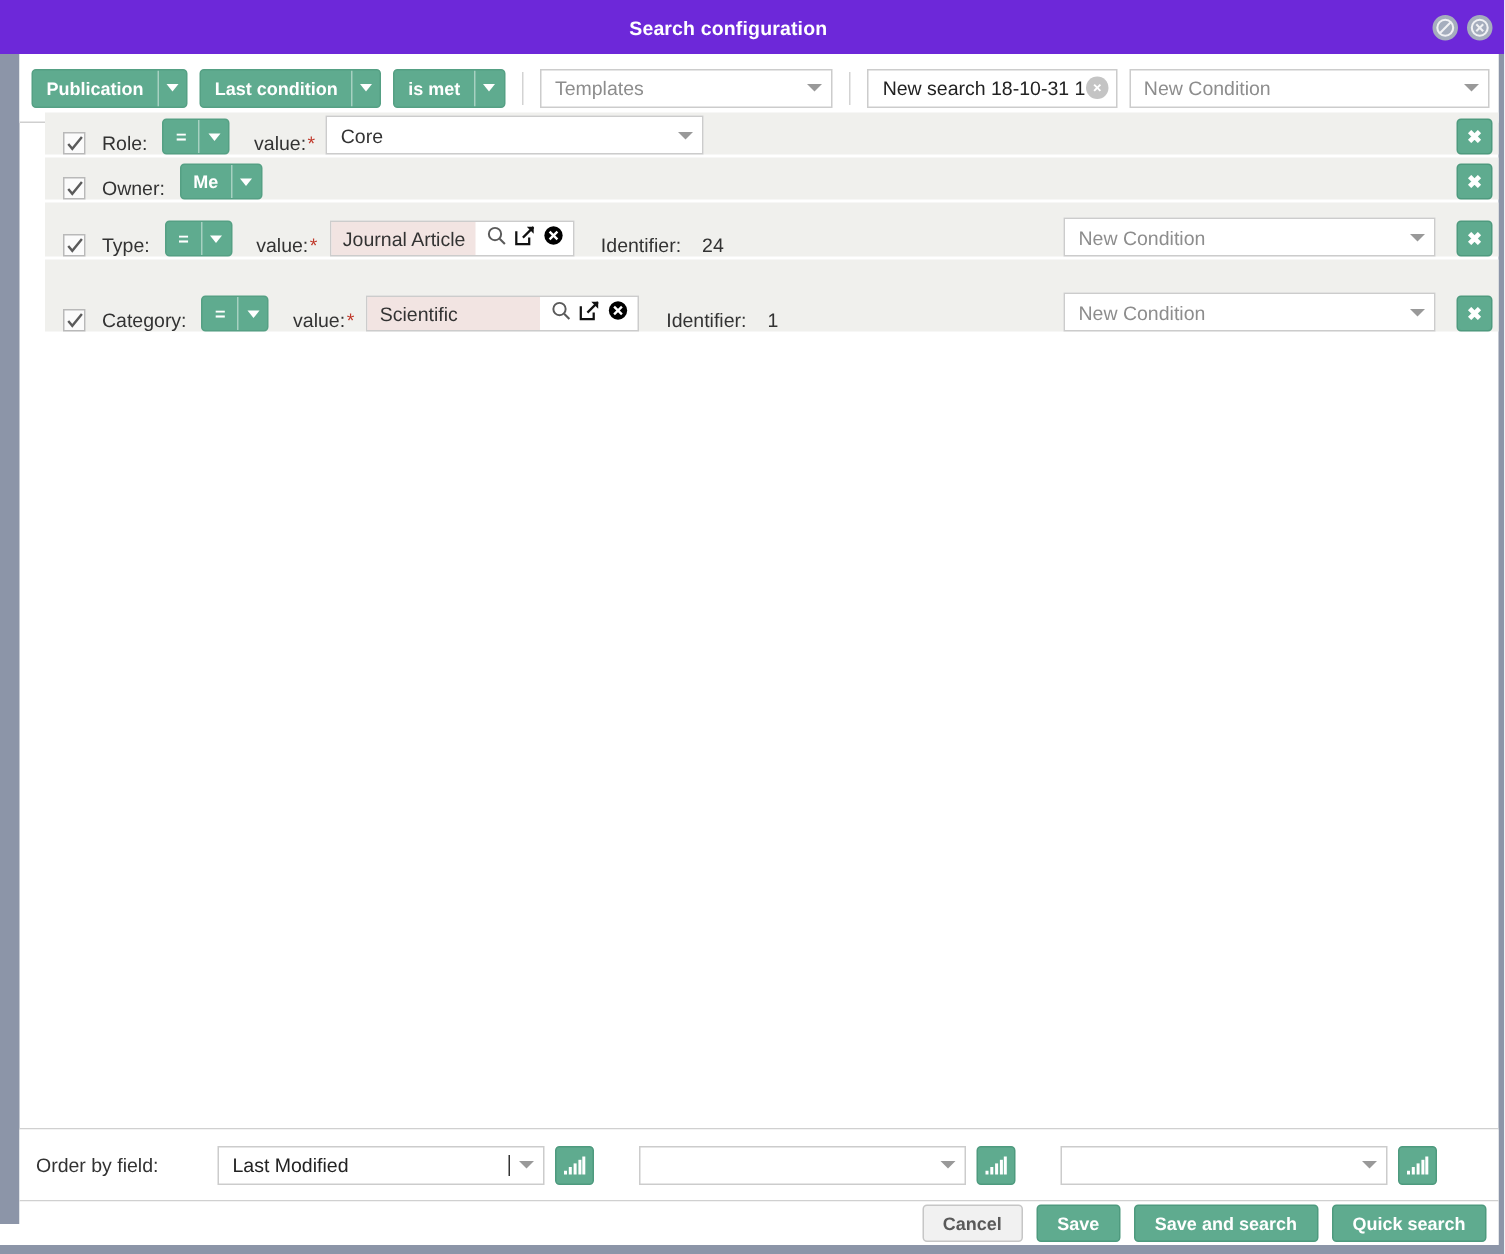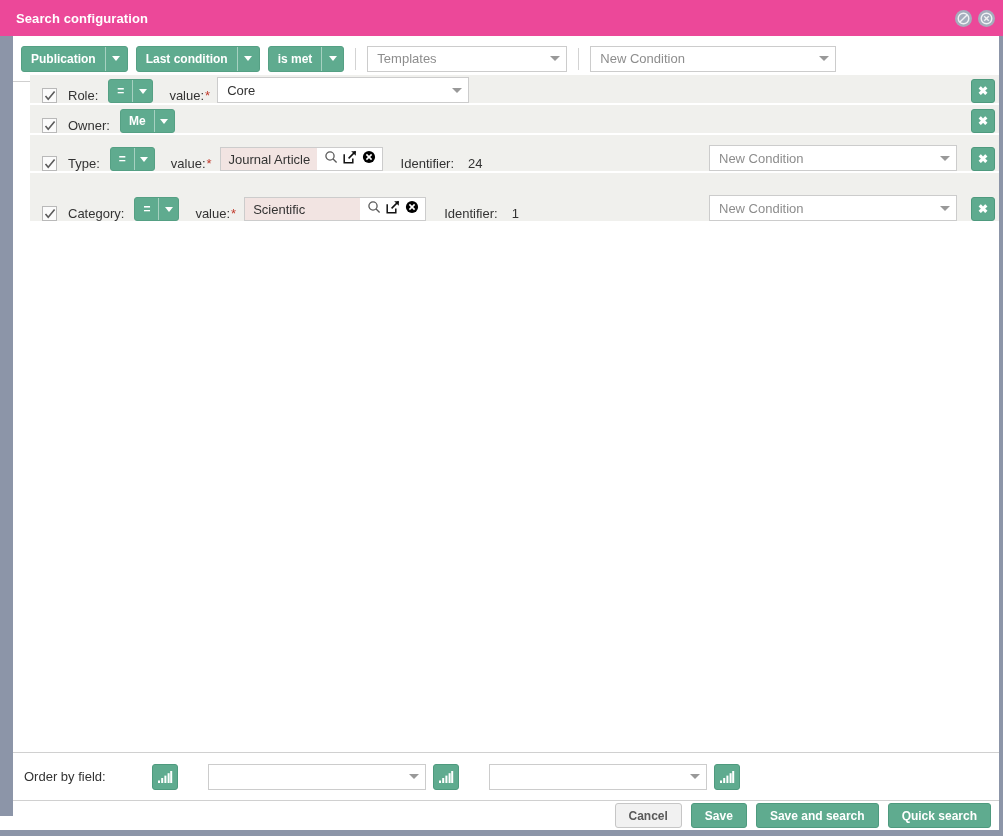--- a/index.html
+++ b/index.html
@@ -12,23 +12,24 @@
     position: relative;
     width: 1003px; height: 836px;
     background: #ffffff;
     overflow: hidden;
   }
 
   
   .titlebar {
     position: absolute; left: 0; top: 0;
     width: 1003px; height: 36px;
-    background: #ec4899;
+    background: #6d28d9;
     display: flex; align-items: center;
     padding: 0 8px 0 16px;
+    text-align: center;
   }
   .titlebar-title {
     color: #ffffff;
     font-size: 13px;
     font-weight: bold;
     letter-spacing: .1px;
     flex: 1;
   }
   .titlebar-icons { display: flex; align-items: center; gap: 6px; }
   .tb-icon {
@@ -351,20 +352,29 @@
 
     <div class="tb-sep"></div>
 
     <div class="sel placeholder" style="width:200px">
       <span class="sel-txt">Templates</span>
       <i class="dd-arrow"></i>
     </div>
 
     <div class="tb-sep"></div>
 
+    <div class="namefield">
+      <span class="nf-txt">New search 18-10-31 1</span>
+      <span class="clear-circle">
+        <svg width="11" height="11" viewBox="0 0 11 11">
+          <line x1="3.4" y1="3.4" x2="7.6" y2="7.6" stroke="#ffffff" stroke-width="1.3"></line>
+          <line x1="7.6" y1="3.4" x2="3.4" y2="7.6" stroke="#ffffff" stroke-width="1.3"></line>
+        </svg>
+      </span>
+    </div>
 
     <div class="sel placeholder" style="width:246px">
       <span class="sel-txt">New Condition</span>
       <i class="dd-arrow"></i>
     </div>
   </div>
 
   <div class="rows">
 
     <div class="row h-sm">
@@ -506,20 +516,25 @@
       <span class="delbtn">✖</span>
     </div>
 
   </div>
 
   <div class="footer-sep"></div>
   <div class="orderbar">
     <span class="orderlabel">Order by field:</span>
 
     <span class="order-grp">
+      <span class="sel order-sel typed">
+        <span class="sel-txt">Last Modified</span>
+          <i class="caretbar"></i>
+        <i class="dd-arrow"></i>
+      </span>
       <span class="sortbtn">
         <svg width="16" height="14" viewBox="0 0 16 14">
           <rect x="1" y="10.5" width="2" height="2.5" fill="#ffffff"></rect>
           <rect x="4.2" y="8" width="2" height="5" fill="#ffffff"></rect>
           <rect x="7.4" y="5.6" width="2" height="7.4" fill="#ffffff"></rect>
           <rect x="10.6" y="3.2" width="2" height="9.8" fill="#ffffff"></rect>
           <rect x="13.2" y="1" width="2" height="12" fill="#ffffff"></rect>
         </svg>
       </span>
     </span>

